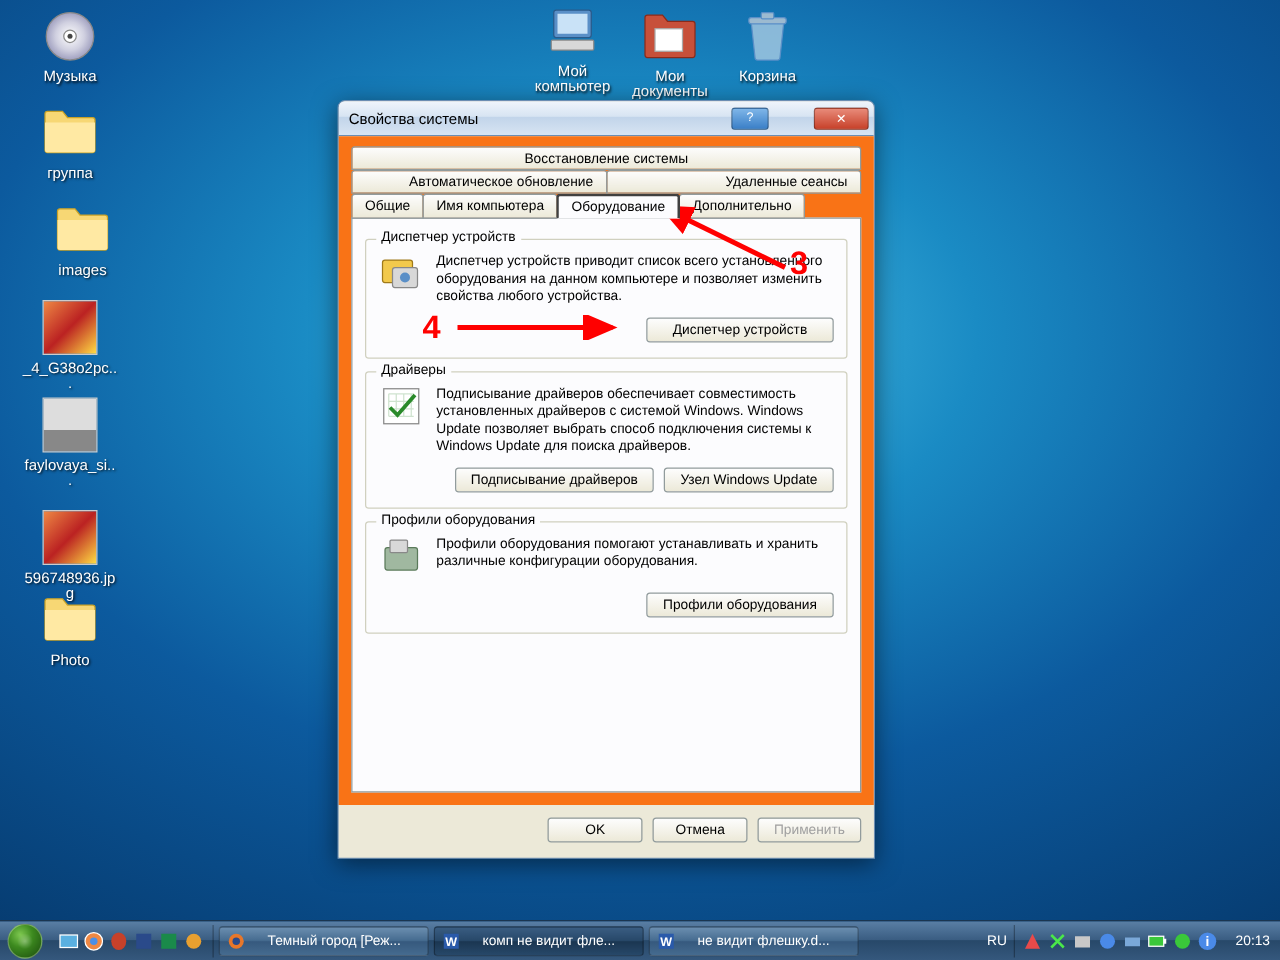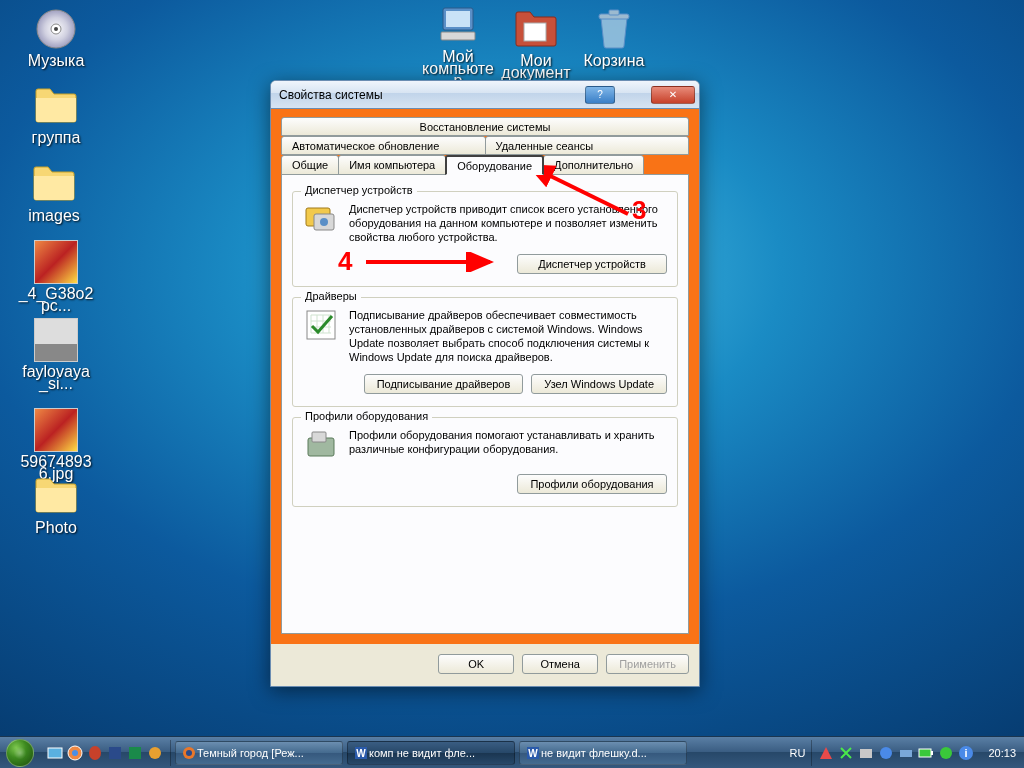--- a/index.html
+++ b/index.html
@@ -1,21 +1,21 @@
 <!DOCTYPE html>
 <html><head>
 <meta charset="utf-8">
 <style>
 * { margin:0; padding:0; box-sizing:border-box; }
 body { width:1024px; height:768px; overflow:hidden; font-family:"Segoe UI",Tahoma,sans-serif; background:radial-gradient(ellipse 900px 600px at 50% 35%, #4dc3e8 0%, #1a8bc4 30%, #0c5a9e 60%, #063a6e 100%); position:relative; }
 
 
 .di { position:absolute; width:76px; display:flex; flex-direction:column; align-items:center; gap:2px; cursor:pointer; }
 .di .ic { width:48px; height:48px; display:flex; align-items:center; justify-content:center; }
-.di .lbl { color:#fff; font-size:16px; text-align:center; text-shadow:1px 1px 2px rgba(0,0,0,.9); line-height:12px; word-break:break-word; max-width:76px; }
+.di .lbl { color:#fff; font-size:12px; text-align:center; text-shadow:1px 1px 2px rgba(0,0,0,.9); line-height:12px; word-break:break-word; max-width:76px; }
 .folder-svg { width:44px; height:36px; }
 .cd-svg { width:42px; height:42px; }
 .computer-svg { width:42px; height:42px; }
 .docfolder-svg { width:44px; height:40px; }
 .bin-svg { width:38px; height:42px; }
 .thumb { width:44px; height:44px; background:#fff; border:1px solid #ccc; padding:2px; }
 
 
 .dlg { position:absolute; left:270px; top:80px; width:430px; background:#ece9d8; border:1px solid #6b8db2; border-radius:6px 6px 0 0; box-shadow:0 4px 20px rgba(0,0,0,.5); }
 .tbar { height:28px; background:linear-gradient(#f0f5fc,#d7e4f2 45%,#c1d4ea 46%,#d7e4f2); border-radius:5px 5px 0 0; display:flex; align-items:center; padding:0 4px 0 8px; border-bottom:1px solid #6b8db2;gap:32px; }
@@ -24,21 +24,21 @@
 .help-btn { background:linear-gradient(#7fb6e8,#3a7fc7); }
 .close-btn { background:linear-gradient(#e88b7a,#c7412a); width:44px; }
 
 .body { padding:8px 10px 10px; background:#f97316; }
 .tabs { }
 .tabrow { display:flex; }
 .tab { font-size:11px; background:linear-gradient(#fdfdfd,#ece9d8); border:1px solid #919b9c; border-radius:3px 3px 0 0; padding:3px 10px 2px; cursor:pointer; position:relative; margin-left:-1px; }
 .tabrow .tab:first-child { margin-left:0; }
 .tab.active { background:#fcfcfe; border-bottom:1px solid #fcfcfe; z-index:3; }
 .tabrow.top .tab { flex:1; text-align:center; }
-.tabrow.mid .tab { flex:1; text-align:left; }
+.tabrow.mid .tab { flex:1; text-align:right; }
 .panel { background:#fcfcfe; border:1px solid #919b9c; margin-top:-1px; padding:10px 10px 14px; min-height:460px; }
 .red-box { border:2px solid #404040; }
 
 .group { border:1px solid #d0d0bf; border-radius:3px; margin:6px 0 10px; padding:10px 10px 12px; position:relative; }
 .group .legend { position:absolute; top:-8px; left:8px; background:#fcfcfe; padding:0 4px; font-size:11px; color:#000; }
 .gbody { display:flex; gap:10px; }
 .gicon { width:36px; height:36px; flex:none; display:flex; align-items:flex-start; justify-content:center; }
 .gtext { font-size:11px; color:#000; line-height:14px; }
 .brow { display:flex; justify-content:flex-end; gap:8px; margin-top:10px; }
 .wbtn { font-size:11px; background:linear-gradient(#fdfdfd,#ece9d8); border:1px solid #919b9c; border-radius:3px; padding:3px 12px; min-width:150px; cursor:pointer; text-align:center; }
@@ -53,21 +53,21 @@
 .ann-num { position:absolute; color:#ff0000; font-weight:bold; font-size:26px; font-family:Arial,sans-serif; pointer-events:none; }
 
 
 .taskbar { position:absolute; left:0; right:0; bottom:0; height:32px; background:linear-gradient(#5a7fa5,#3a5d82 48%,#274869 50%,#35587d); display:flex; align-items:center; border-top:1px solid #1a3550; }
 .orb { width:40px; height:32px; display:flex; align-items:center; justify-content:center; cursor:pointer; }
 .orb-c { width:28px; height:28px; border-radius:50%; background:radial-gradient(circle at 35% 30%, #7ec850 0%, #3d8a1f 40%, #1a4a0d 100%); border:1px solid rgba(255,255,255,.3); position:relative; }
 .orb-c::after { content:""; position:absolute; inset:4px; border-radius:50%; background:radial-gradient(circle at 50% 50%, rgba(255,255,255,.3) 0%, transparent 50%); }
 .ql { display:flex; gap:2px; padding:0 6px; border-right:1px solid rgba(0,0,0,.3); height:26px; align-items:center; }
 .ql .qi { width:18px; height:18px; cursor:pointer; display:flex; align-items:center; justify-content:center; }
 .tasks { display:flex; gap:4px; padding:0 4px; flex:1; height:28px; align-items:center; }
-.task { height:24px; width:168px; background:linear-gradient(#6b8eb0,#456b8f 48%,#35587d 50%,#456b8f); border:1px solid rgba(0,0,0,.3); border-radius:3px; display:flex; align-items:center; gap:1px; padding:0 6px; font-size:11px; color:#fff; cursor:pointer; overflow:hidden; white-space:nowrap; }
+.task { height:24px; width:168px; background:linear-gradient(#6b8eb0,#456b8f 48%,#35587d 50%,#456b8f); border:1px solid rgba(0,0,0,.3); border-radius:3px; display:flex; align-items:center; gap:18px; padding:0 6px; font-size:11px; color:#fff; cursor:pointer; overflow:hidden; white-space:nowrap; }
 .task.active { background:linear-gradient(#3a5d82,#274869 48%,#1a3550 50%,#274869); }
 .tray { display:flex; align-items:center; gap:4px; padding:0 6px; height:26px; border-left:1px solid rgba(0,0,0,.3); }
 .tray .ti { width:16px; height:16px; }
 .lang { color:#fff; font-size:11px; padding:0 6px; cursor:pointer; }
 .clock { color:#fff; font-size:11px; padding:0 8px; }
 </style>
 </head>
 <body>
 
 <div class="di" style="left:18px; top:5px;">
@@ -89,21 +89,21 @@
 </div>
 <div class="di" style="left:18px; top:82px;">
   <div class="ic">
       <svg class="folder-svg" viewBox="0 0 44 36">
         <path d="M2 8 L2 3 Q2 1 4 1 L16 1 L20 6 L40 6 Q42 6 42 8 L42 32 Q42 34 40 34 L4 34 Q2 34 2 32 Z" fill="#f7d774" stroke="#c9a227"></path>
         <path d="M2 10 L42 10 L42 32 Q42 34 40 34 L4 34 Q2 34 2 32 Z" fill="#ffe9a3"></path>
       </svg>
     </div>
   <div class="lbl">группа</div>
 </div>
-<div class="di" style="left:16px; top:160px;">
+<div class="di" style="left:28px; top:160px;">
   <div class="ic">
       <svg class="folder-svg" viewBox="0 0 44 36">
         <path d="M2 8 L2 3 Q2 1 4 1 L16 1 L20 6 L40 6 Q42 6 42 8 L42 32 Q42 34 40 34 L4 34 Q2 34 2 32 Z" fill="#f7d774" stroke="#c9a227"></path>
         <path d="M2 10 L42 10 L42 32 Q42 34 40 34 L4 34 Q2 34 2 32 Z" fill="#ffe9a3"></path>
       </svg>
     </div>
   <div class="lbl">images</div>
 </div>
 <div class="di" style="left:18px; top:238px;">
   <div class="ic">

